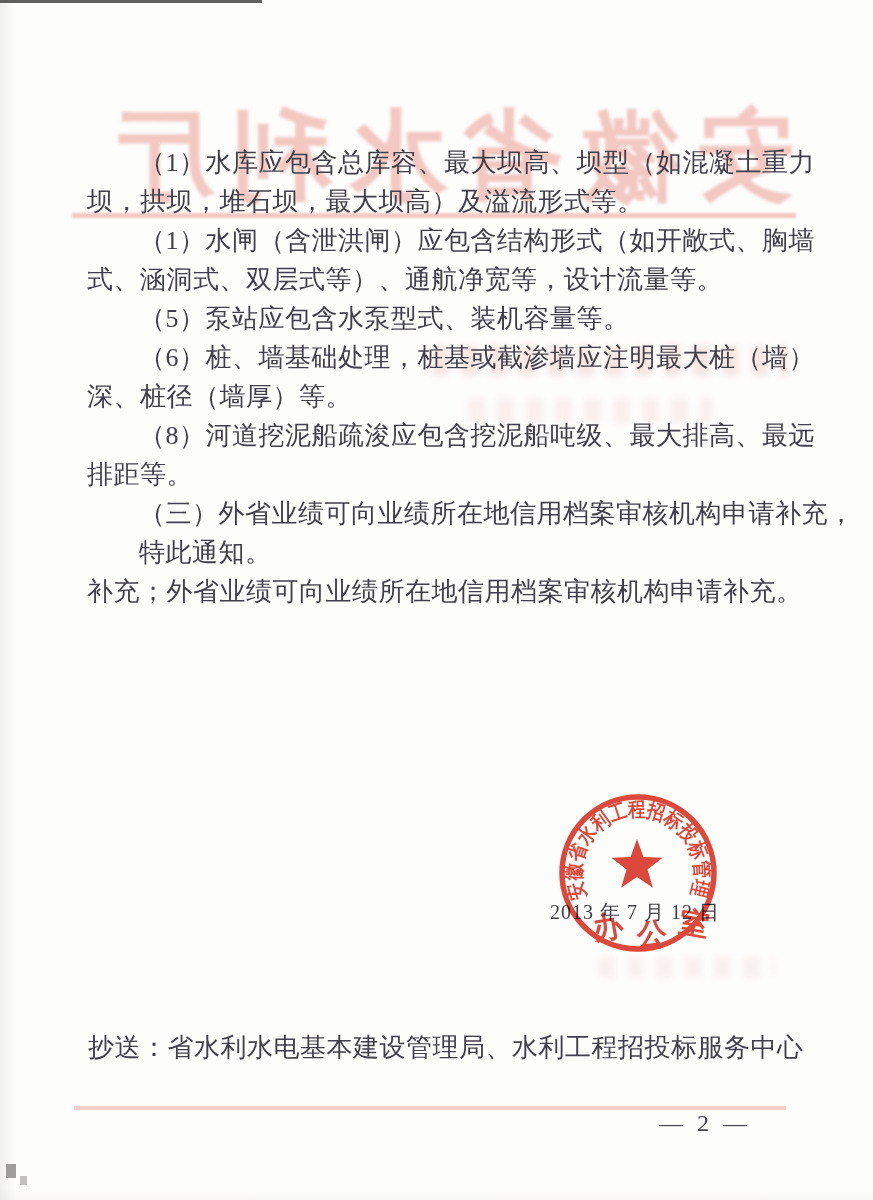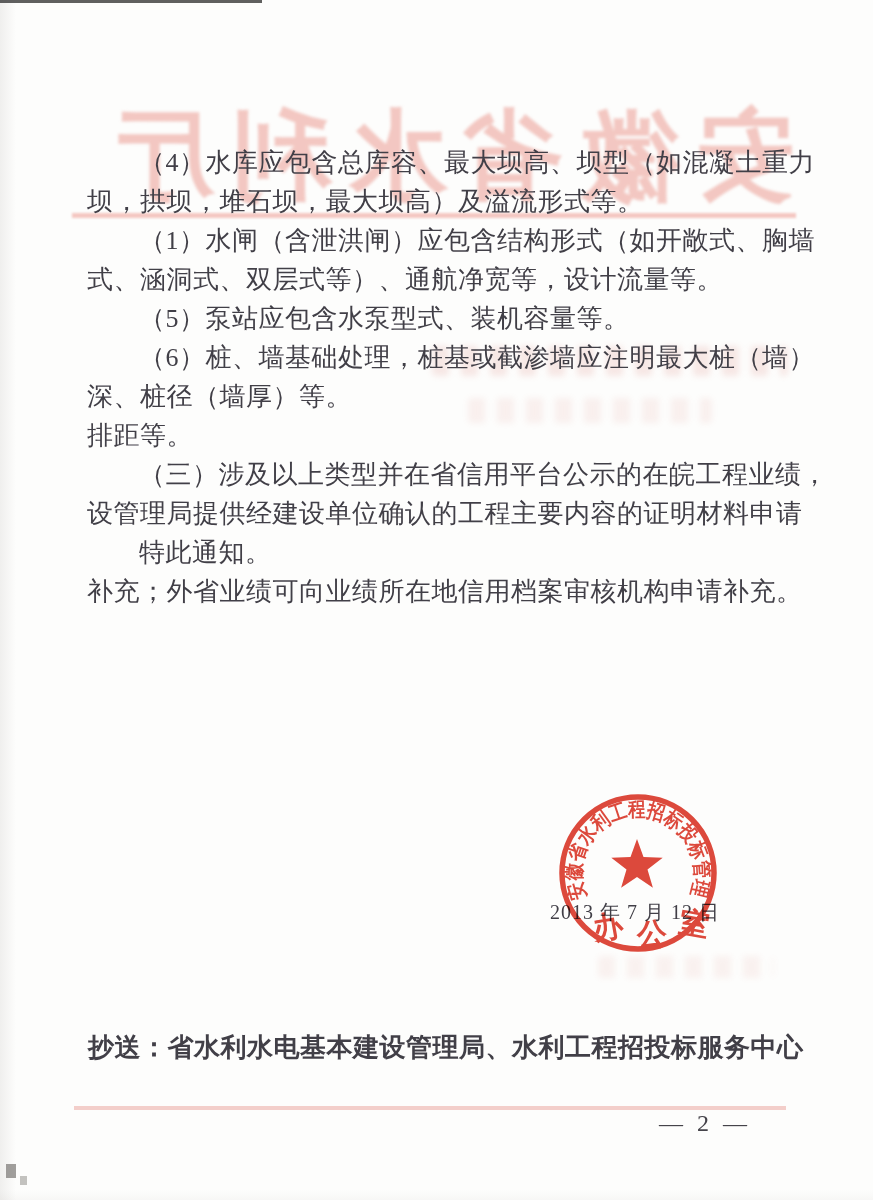--- a/index.html
+++ b/index.html
@@ -61,21 +61,21 @@
     font-size:20px; letter-spacing:1px; white-space:nowrap;
   }
 
   .seal {
     position:absolute; left:558px; top:791px; width:163px; height:166px;
     mix-blend-mode:multiply; opacity:.92;
   }
 
   .cc-line {
     position:absolute; left:88px; top:1030px;
-    font-size:26px; letter-spacing:0.5px; white-space:nowrap;font-weight:bold;
+    font-size:26px; letter-spacing:0.5px; white-space:nowrap;
   }
   .footer-rule {
     position:absolute; left:74px; top:1106px; width:712px; height:4px;
     background:rgba(233,160,152,0.5); filter:blur(0.7px);
   }
   .page-number {
     position:absolute; left:645px; top:1110px; width:120px;
     font-size:24px; letter-spacing:4px; text-align:center;
     color:#45434a; white-space:nowrap;
   }
@@ -89,30 +89,30 @@
   <div class="speck s1"></div>
   <div class="speck s2"></div>
 
   <div class="bleed-letterhead">安徽省水利厅</div>
   <div class="bleed-rule"></div>
   <div class="ghost g1"></div>
   <div class="ghost g2"></div>
   <div class="ghost g3"></div>
 
   <div class="doc-text" id="doc-text">
-      <div class="line indent">（4）水库应包含总库容、最大坝高、坝型（如混凝土重力</div>
+      <div class="line indent">（1）水库应包含总库容、最大坝高、坝型（如混凝土重力</div>
       <div class="line">坝，拱坝，堆石坝，最大坝高）及溢流形式等。</div>
       <div class="line indent">（1）水闸（含泄洪闸）应包含结构形式（如开敞式、胸墙</div>
       <div class="line">式、涵洞式、双层式等）、通航净宽等，设计流量等。</div>
       <div class="line indent">（5）泵站应包含水泵型式、装机容量等。</div>
       <div class="line indent">（6）桩、墙基础处理，桩基或截渗墙应注明最大桩（墙）</div>
       <div class="line">深、桩径（墙厚）等。</div>
+      <div class="line indent">（8）河道挖泥船疏浚应包含挖泥船吨级、最大排高、最远</div>
       <div class="line">排距等。</div>
-      <div class="line indent">（三）涉及以上类型并在省信用平台公示的在皖工程业绩，</div>
-      <div class="line">设管理局提供经建设单位确认的工程主要内容的证明材料申请</div>
+      <div class="line indent">（三）外省业绩可向业绩所在地信用档案审核机构申请补充，</div>
       <div class="line indent">特此通知。</div>
       <div class="line">补充；外省业绩可向业绩所在地信用档案审核机构申请补充。</div>
     </div>
 
   <div class="date-line">2013 年 7 月 12 日</div>
 
   <svg class="seal" viewBox="0 0 163 166" xmlns="http://www.w3.org/2000/svg">
     <circle cx="80" cy="82" r="76" fill="none" stroke="#dc392b" stroke-width="5.5"></circle>
     <path id="seal-arc" fill="none" d="M 28.3 106.1 A 57 57 0 1 1 131.7 106.1"></path>
     <text font-size="20.5" font-weight="bold" fill="#dc392b" font-family="Liberation Serif, serif">

